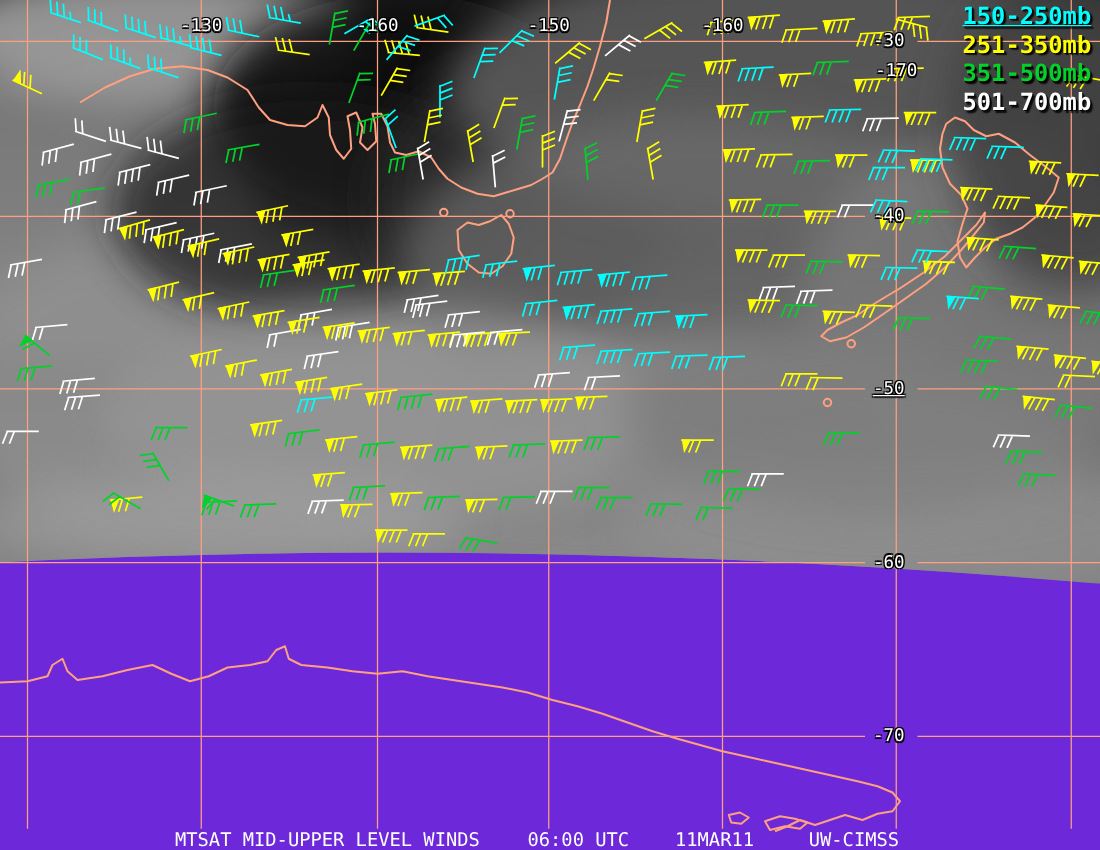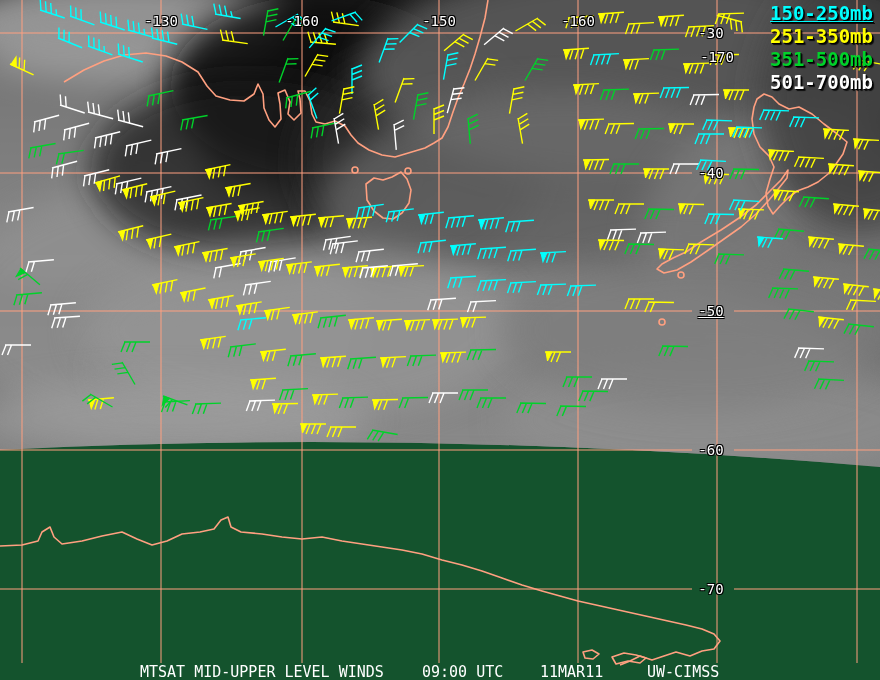--- a/index.html
+++ b/index.html
@@ -1,16 +1,16 @@
 <!DOCTYPE html>
 <html><head>
 <meta charset="utf-8">
 <style>
   html,body{margin:0;padding:0;background:#000;}
-  #stage{position:relative;width:880px;height:680px;background:#14532d;overflow:hidden;
+  #stage{position:relative;width:880px;height:680px;background:#6d28d9;overflow:hidden;
          font-family:"DejaVu Sans Mono","Liberation Mono",monospace;}
   #scene{position:absolute;left:0;top:0;}
   .overlay{position:absolute;left:0;top:0;width:880px;height:680px;pointer-events:none;}
   .geo-label{position:absolute;transform:translate(-50%,-50%);color:#fff;font-size:14px;
              letter-spacing:0px;white-space:nowrap;
              text-shadow:1px 1px 0 #000,-1px -1px 0 #000,1px -1px 0 #000,-1px 1px 0 #000;}
   .legend-line{position:absolute;left:770px;font-size:19px;font-weight:bold;line-height:23px;
                white-space:nowrap;text-shadow:1px 1px 0 #000,2px 2px 1px rgba(0,0,0,.8);}
   .caption-seg{position:absolute;top:663px;color:#fff;font-size:15px;white-space:nowrap;}
 </style>
@@ -951,18 +951,18 @@
 
   <div class="overlay">
     <div class="legend-line" style="top: 2px; color: rgb(0, 255, 255); text-decoration: underline;">150-250mb</div>
     <div class="legend-line" style="top: 25px; color: rgb(255, 255, 0);">251-350mb</div>
     <div class="legend-line" style="top: 48px; color: rgb(0, 210, 42);">351-500mb</div>
     <div class="legend-line" style="top: 71px; color: rgb(255, 255, 255);">501-700mb</div>
   </div>
 
   <div class="overlay">
     <span class="caption-seg" style="left:140px">MTSAT MID-UPPER LEVEL WINDS</span>
-    <span class="caption-seg" style="left:422px">09:00 UTC</span>
+    <span class="caption-seg" style="left:422px">06:00 UTC</span>
     <span class="caption-seg" style="left:540px">11MAR11</span>
     <span class="caption-seg" style="left:647px">UW-CIMSS</span>
   </div>
 
 </div>
 
 </body></html>

